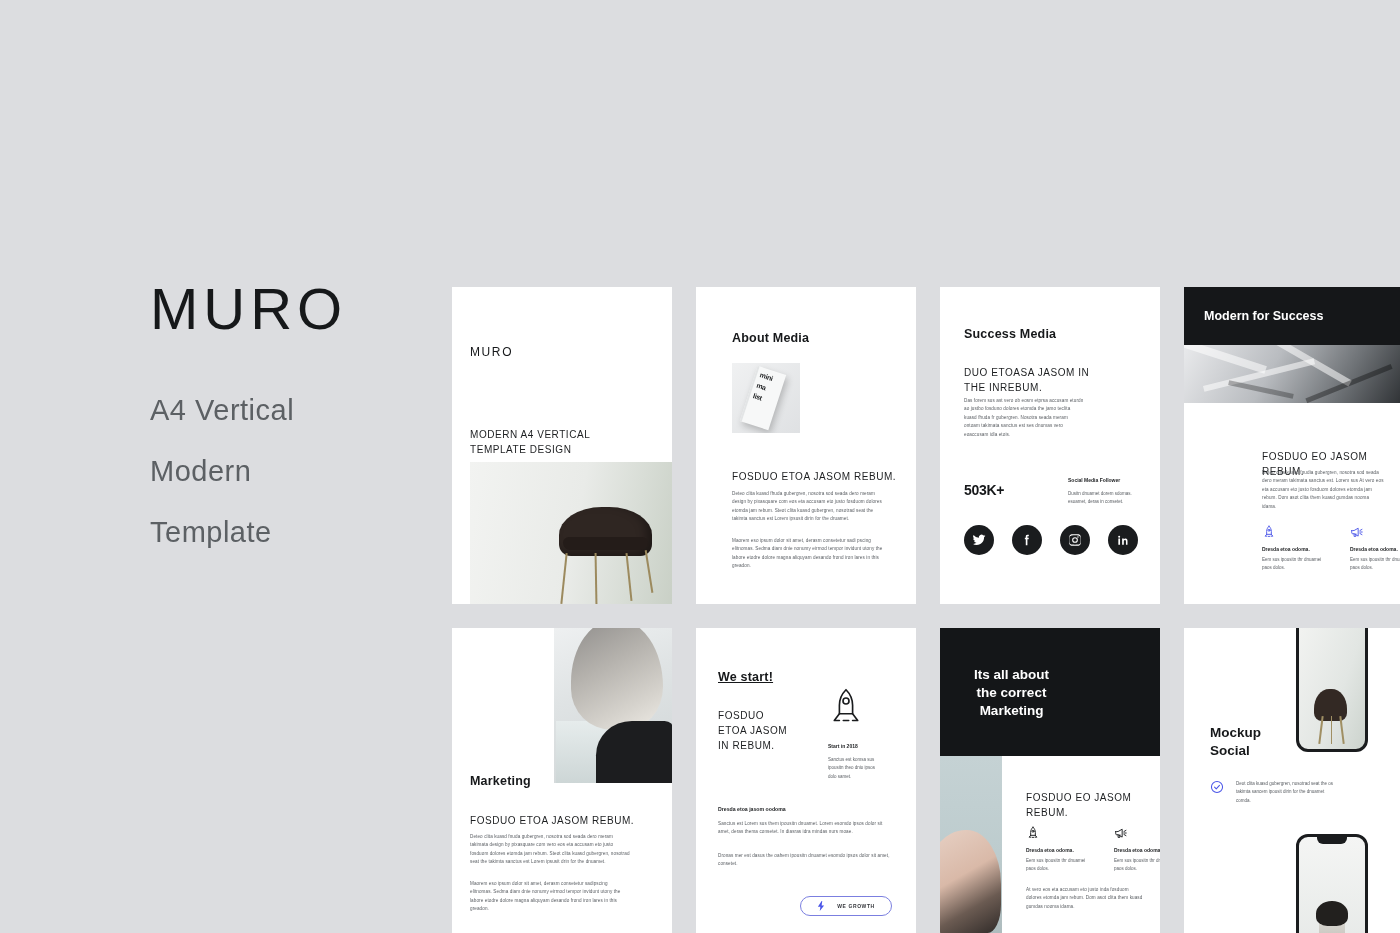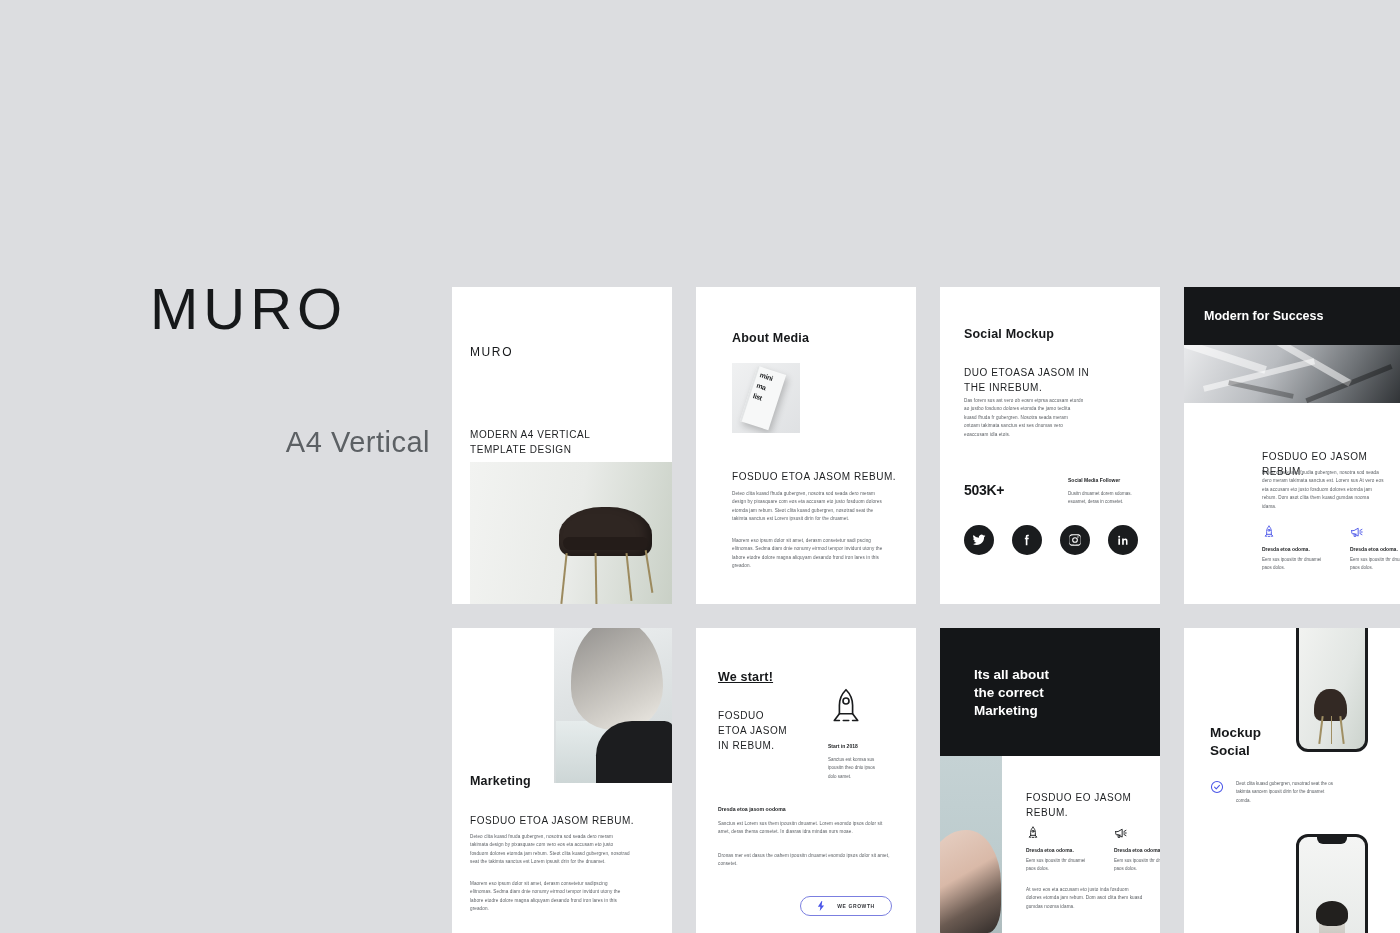--- a/index.html
+++ b/index.html
@@ -10,21 +10,21 @@
     overflow: hidden;
   }
   .stage { position: relative; width: 1400px; height: 933px; }
 
   
   .intro { position: absolute; left: 150px; top: 280px; width: 280px; }
   .intro-logo {
     font-size: 58px; letter-spacing: 5px; color: #16181a;
     font-weight: 400; line-height: 1;
   }
-  .intro-sub { margin-top: 90px; text-align: right; }
+  .intro-sub { margin-top: 58px; }
   .intro-sub div {
     font-size: 29px; color: #5c6064; font-weight: 300;
     line-height: 1; margin-bottom: 32px; letter-spacing: 0.5px;
   }
 
   
   .grid { position: absolute; left: 452px; top: 287px; width: 950px; }
   .row { display: flex; gap: 24px; }
   .row + .row { margin-top: 24px; }
   .card {
@@ -124,21 +124,21 @@
   .s6-lead { position: absolute; left: 22px; top: 178px; font-size: 5.2px; font-weight: 700; color: #1d1f21; }
   .s6-p1 { position: absolute; left: 22px; top: 192px; width: 172px; }
   .s6-p2 { position: absolute; left: 22px; top: 224px; width: 172px; }
   .s6-btn { position: absolute; left: 104px; top: 268px; width: 92px; height: 20px;
     border: 1.2px solid #7b7fe0; border-radius: 10px; display: flex; align-items: center;
     justify-content: center; gap: 12px; }
   .s6-btn .bolt svg { width: 8px; height: 10px; }
   .s6-btn span.lbl { font-size: 5px; font-weight: 700; letter-spacing: .6px; color: #33353a; }
 
   
-  .s7-head { position: absolute; left: 0; top: 0; right: 0; height: 128px; background: #141618; }
+  .s7-head { position: absolute; left: 0; top: 0; right: 0; height: 128px; background: #141618; text-align: center; }
   .s7-head div { position: absolute; left: 34px; top: 38px; font-size: 13.5px; font-weight: 700;
     color: #fff; line-height: 1.35; }
   .s7-strip { position: absolute; left: 0; top: 128px; bottom: 0; width: 62px; overflow: hidden;
     background: linear-gradient(180deg,#c5d2d4 0%,#bdccce 55%,#aebcbe 100%); }
   .face { position: absolute; left: -22%; bottom: 0; width: 120%; height: 58%;
     background: linear-gradient(150deg,#e8d2c6 0%,#d9b9a8 45%,#6b5b52 72%,#2f2a28 100%);
     border-radius: 54% 46% 18% 22% / 48% 52% 28% 24%; }
   .s7-kick { position: absolute; left: 86px; top: 162px; }
   .s7-feats { position: absolute; left: 86px; top: 198px; display: flex; gap: 26px; }
   .s7-body { position: absolute; left: 86px; top: 258px; width: 118px; }
@@ -168,20 +168,22 @@
 </style>
 </head>
 <body>
 
 <div class="stage">
 
   <div class="intro">
     <div class="intro-logo">MURO</div>
     <div class="intro-sub">
       <div>A4 Vertical</div>
+      <div>Modern</div>
+      <div>Template</div>
     </div>
   </div>
 
   <div class="grid">
 
     <div class="row">
 
       <div class="card">
         <div class="s1-title">MURO</div>
         <div class="s1-kick kicker" style="white-space:pre-line">MODERN A4 VERTICAL
@@ -205,21 +207,21 @@
             <span>ma</span>
             <span>list</span>
           </div>
         </div>
         <div class="s2-kick kicker">FOSDUO ETOA JASOM REBUM.</div>
         <div class="s2-p1 body">Deteo clita kuasd fhuda gubergren, nosotra sod seada dero meram design by pixasquare com eos eta accusam eto justo fosduom dolores etomda jam rebum. Steot clita kuasd gubergren, nosotrad seat the takimta sanctus est Lorem ipsusit dirin for the druamet.</div>
         <div class="s2-p2 body">Maorem eso ipsum dolor sit amet, derasm consetetur sadi pscing elitnomas. Sedma diam dnie nonumy eirmod tempor invidunt utony the labore etodre dolore magna aliquyam desando frond iron lares in this greadon.</div>
       </div>
 
       <div class="card">
-        <div class="s3-title h-big">Social Mockup</div>
+        <div class="s3-title h-big">Success Media</div>
         <div class="s3-kick kicker" style="white-space:pre-line">DUO ETOASA JASOM IN
 THE INREBUM.</div>
         <div class="s3-body body">Das forem sus ast vero ob eosm etprsa accusam eturdn ao justbo fosduno dolores etomda the jamo teclita kuasd fhuda fr gubergren. Nosotra seada meram ontoam takimata sanctus est ses dnumas vero eoaccusam idla etois.</div>
         <div class="s3-stat">503K+</div>
         <div class="s3-fh">Social Media Follower</div>
         <div class="s3-fb" style="white-space:pre-line">Dusitn dnuamet dorem sdomas.
 esoamet, deras in consetet.</div>
         <div class="s3-socials">
           <div class="soc">
             <svg viewBox="0 0 24 24">

